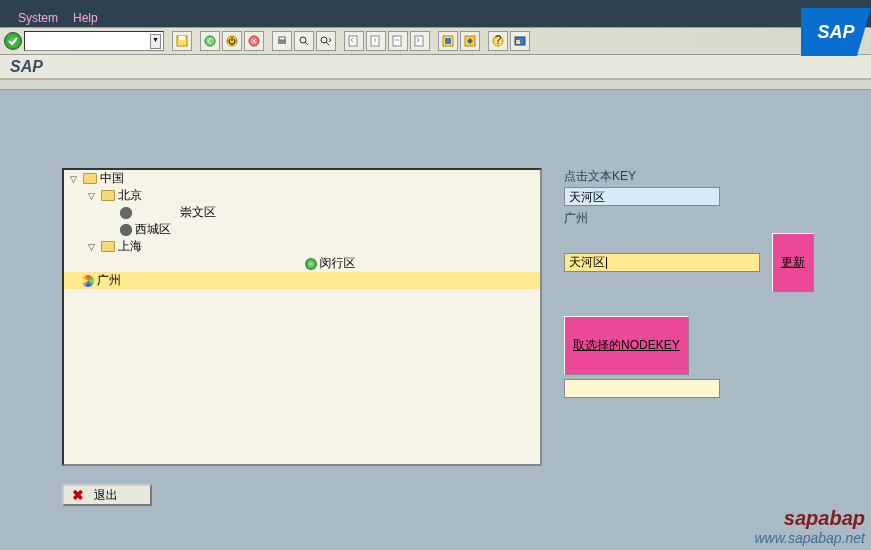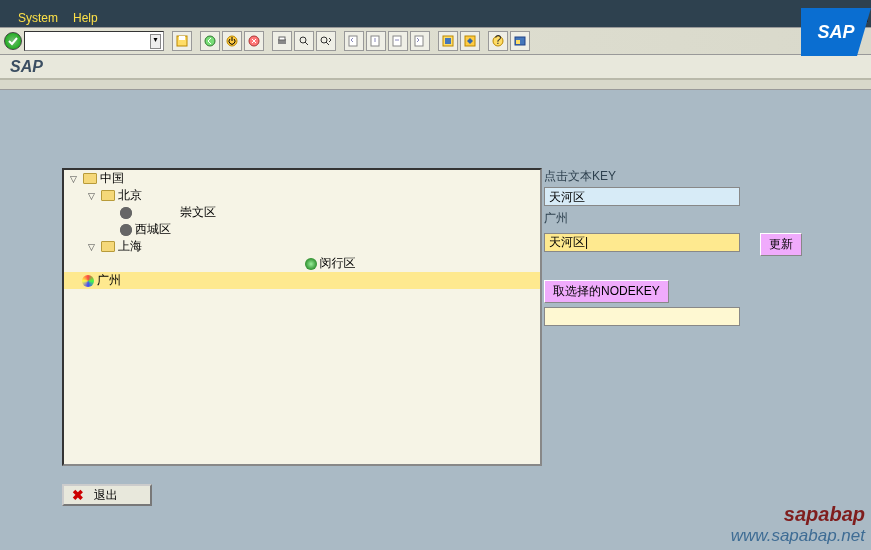--- a/index.html
+++ b/index.html
@@ -1,20 +1,20 @@
 <!DOCTYPE html>
 <html><head>
 <meta charset="utf-8">
 <style>
   * { box-sizing: border-box; margin: 0; padding: 0; font-family: Arial, sans-serif; font-size: 12px; }
   body { width: 871px; height: 550px; background: #AABAC5; overflow: hidden; position: relative; }
 
   .titlebar { height: 8px; background: #2E414F; display: flex; justify-content: space-between; }
   .menubar { height: 19px; background: #2E414F; display: flex; align-items: center; padding-left: 18px; gap: 15px; position: relative; }
-  .menuitem { color: #fde047; cursor: pointer; }
+  .menuitem { color: #f9a8d4; cursor: pointer; }
   .winbtns { position: absolute; right: 3px; top: 1px; display: flex; gap: 2px; }
   .winbtn { width: 15px; height: 13px; background: #445560; border: 1px solid #222; display:flex; align-items:center; justify-content:center; color:#ccc; font-size:9px; }
 
   .logobar { height: 28px; background: linear-gradient(to right, #E2E2D4, #D9D9CB); border-top: 1px solid #999; border-bottom: 1px solid #999; display: flex; align-items: center; padding: 2px 4px; gap: 2px; position: relative; }
   .saplogo { position: absolute; right: 0; top: -20px; width: 70px; height: 48px; background: #0A6ED1; color: #fff; font-weight: bold; font-style: italic; font-size: 18px; display: flex; align-items: center; justify-content: center; clip-path: polygon(0 0, 100% 0, 80% 100%, 0 100%); }
   .tick { width: 18px; height: 18px; border-radius: 50%; background: radial-gradient(#7B7, #0A0); border: 1px solid #444; display:flex; align-items:center; justify-content:center; }
   .cmdfield { width: 140px; height: 20px; background: #fff; border: 1px inset #888; display:flex; align-items:center; justify-content:flex-end; padding-right:2px; }
   .tbicon { width: 20px; height: 20px; border: 1px solid #999; background: #EFEFE6; display:flex; align-items:center; justify-content:center; }
   .tsep { width: 4px; }
 
@@ -25,33 +25,33 @@
 
   .treepanel { position: absolute; left: 62px; top: 78px; width: 480px; height: 298px; background: #F6F4E6; border: 2px inset #888; overflow:auto; }
   .trow { display:flex; align-items:center; height: 17px; padding-left: 6px; gap: 3px; }
   .sel { background: #FEE98F; }
   .tri { width:10px; color:#444; font-size:9px; }
   .fldr { width: 14px; height: 11px; background: #F5D879; border: 1px solid #B89B3A; border-radius: 1px; }
   .gear { width: 12px; height: 12px; border-radius:50%; background:#666; box-shadow:0 0 0 2px #666 inset; }
   .ball-g { width: 12px; height: 12px; border-radius:50%; background: radial-gradient(#9E9,#060); }
   .ball-m { width: 12px; height: 12px; border-radius:50%; background: conic-gradient(#F44,#4F4,#44F,#FF4,#F44); }
 
-  .sidepane { position: absolute; left: 544px; top: 78px; width: 260px; }
+  .sidepane { position: absolute; left: 564px; top: 78px; width: 260px; }
   .slabel { color: #2E414F; margin-bottom: 2px; }
-  .sro { width: 196px; height: 19px; background: #D7EBF7; border: 1px solid #888; padding: 1px 4px; }
+  .sro { width: 156px; height: 19px; background: #D7EBF7; border: 1px solid #888; padding: 1px 4px; }
   .sed { width: 196px; height: 19px; background: #FEE98F; border: 1px solid #888; padding: 1px 4px; }
-  .sedrow { display:flex; gap: 20px; }
-  .sapbtn { background: #f0abfc; border: 1px solid #888; border-top-color:#fff; border-left-color:#fff; padding: 2px 8px; cursor:pointer; }
+  .sedrow { display:flex; gap: 12px; align-items:center; }
+  .sapbtn { background: #ec4899; border: 1px solid #888; border-top-color:#fff; border-left-color:#fff; padding: 20px 8px; cursor:pointer;text-decoration:underline; }
 
   .exitbtn { position:absolute; left: 62px; top: 394px; width: 90px; height: 22px; background: #E8E8DC; border: 2px outset #ccc; display:flex; align-items:center; gap: 10px; padding-left: 8px; cursor:pointer; }
   .redx { color: #C00; font-weight: bold; font-size: 14px; }
 
   .watermark { position: absolute; right: 6px; bottom: 4px; text-align: right; font-style: italic; }
   .wm1 { font-size: 20px; font-weight: bold; color: #7f1d1d; }
-  .wm2 { font-size: 17px; color: #3E6C94; text-align: center; }
+  .wm2 { font-size: 14px; color: #3E6C94; text-align: center; }
 </style>
 </head>
 <body>
 
 <div class="titlebar"></div>
 
 <div class="menubar">
   <span class="menuitem">System</span>
   <span class="menuitem">Help</span>
   <div class="winbtns">

